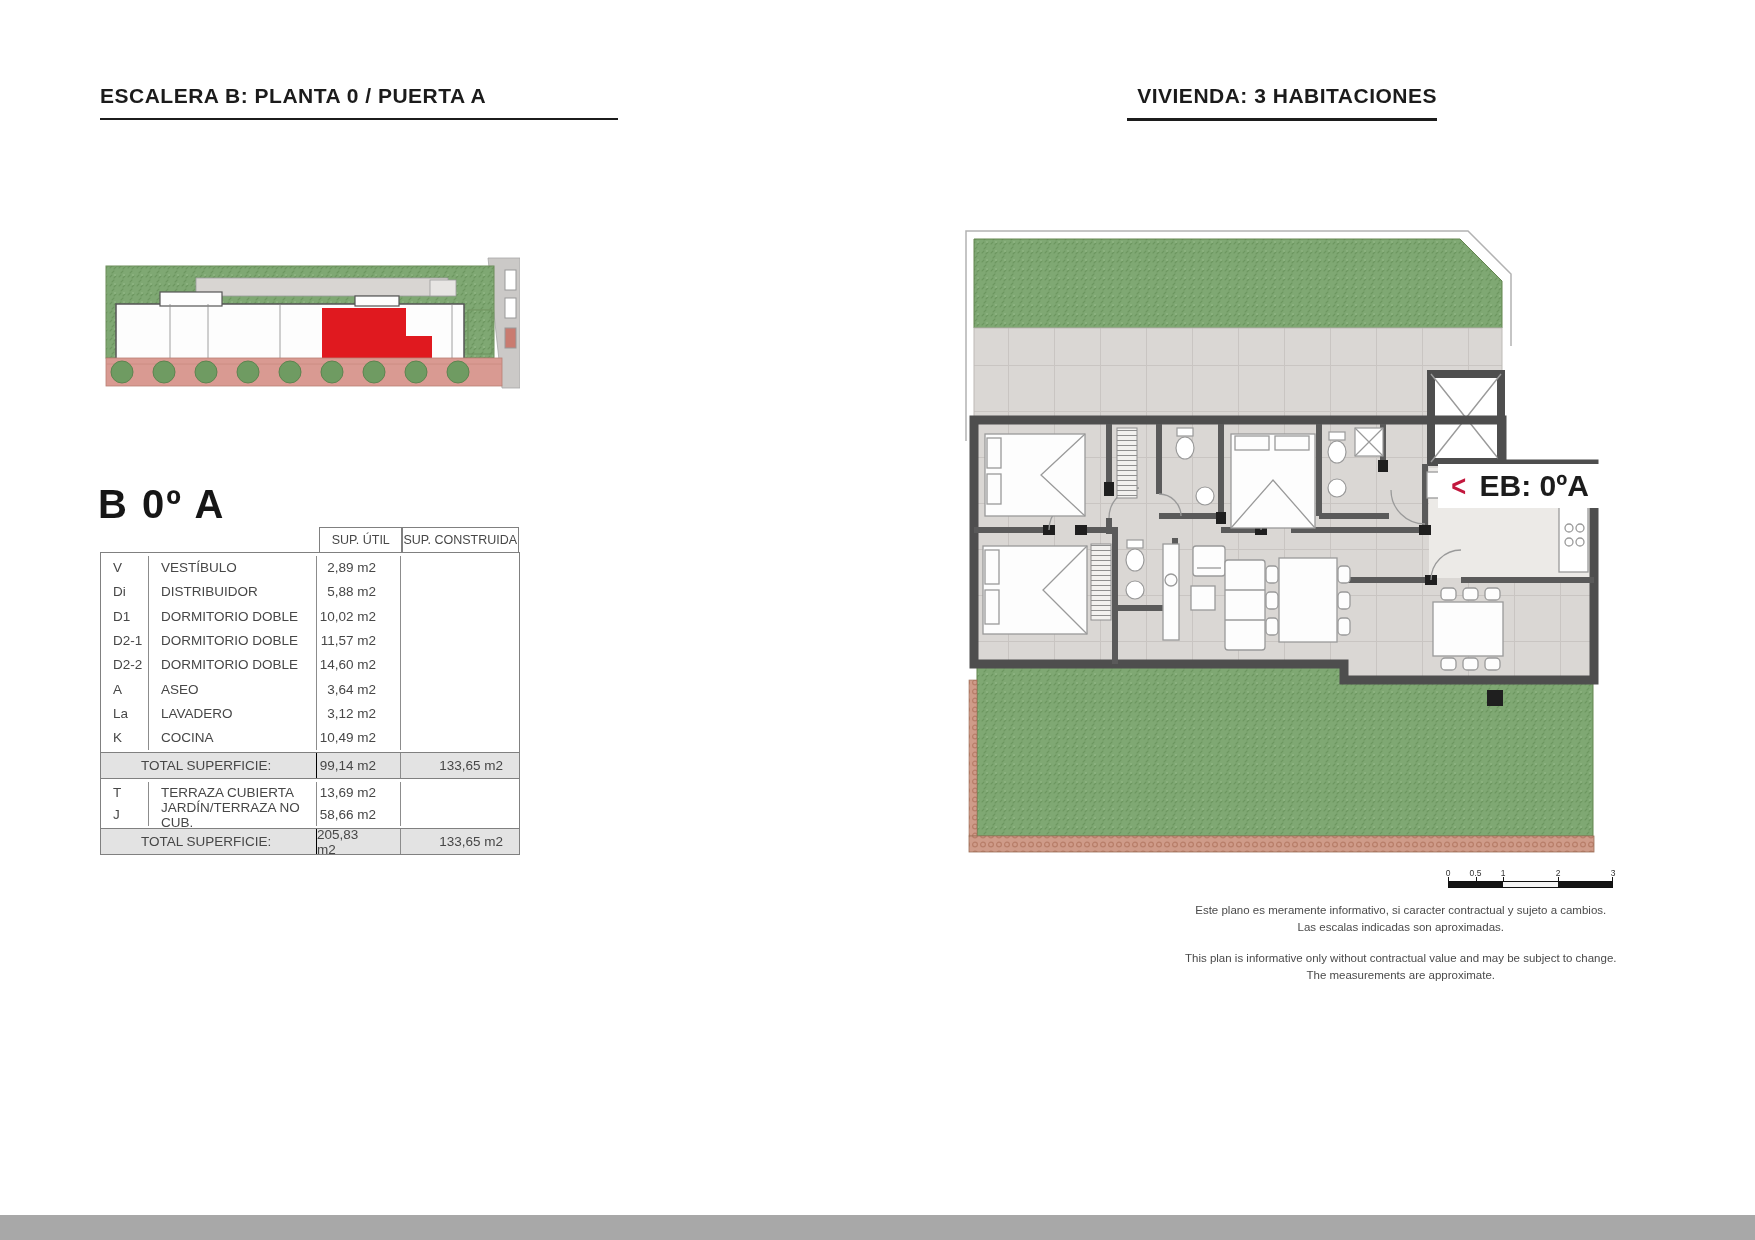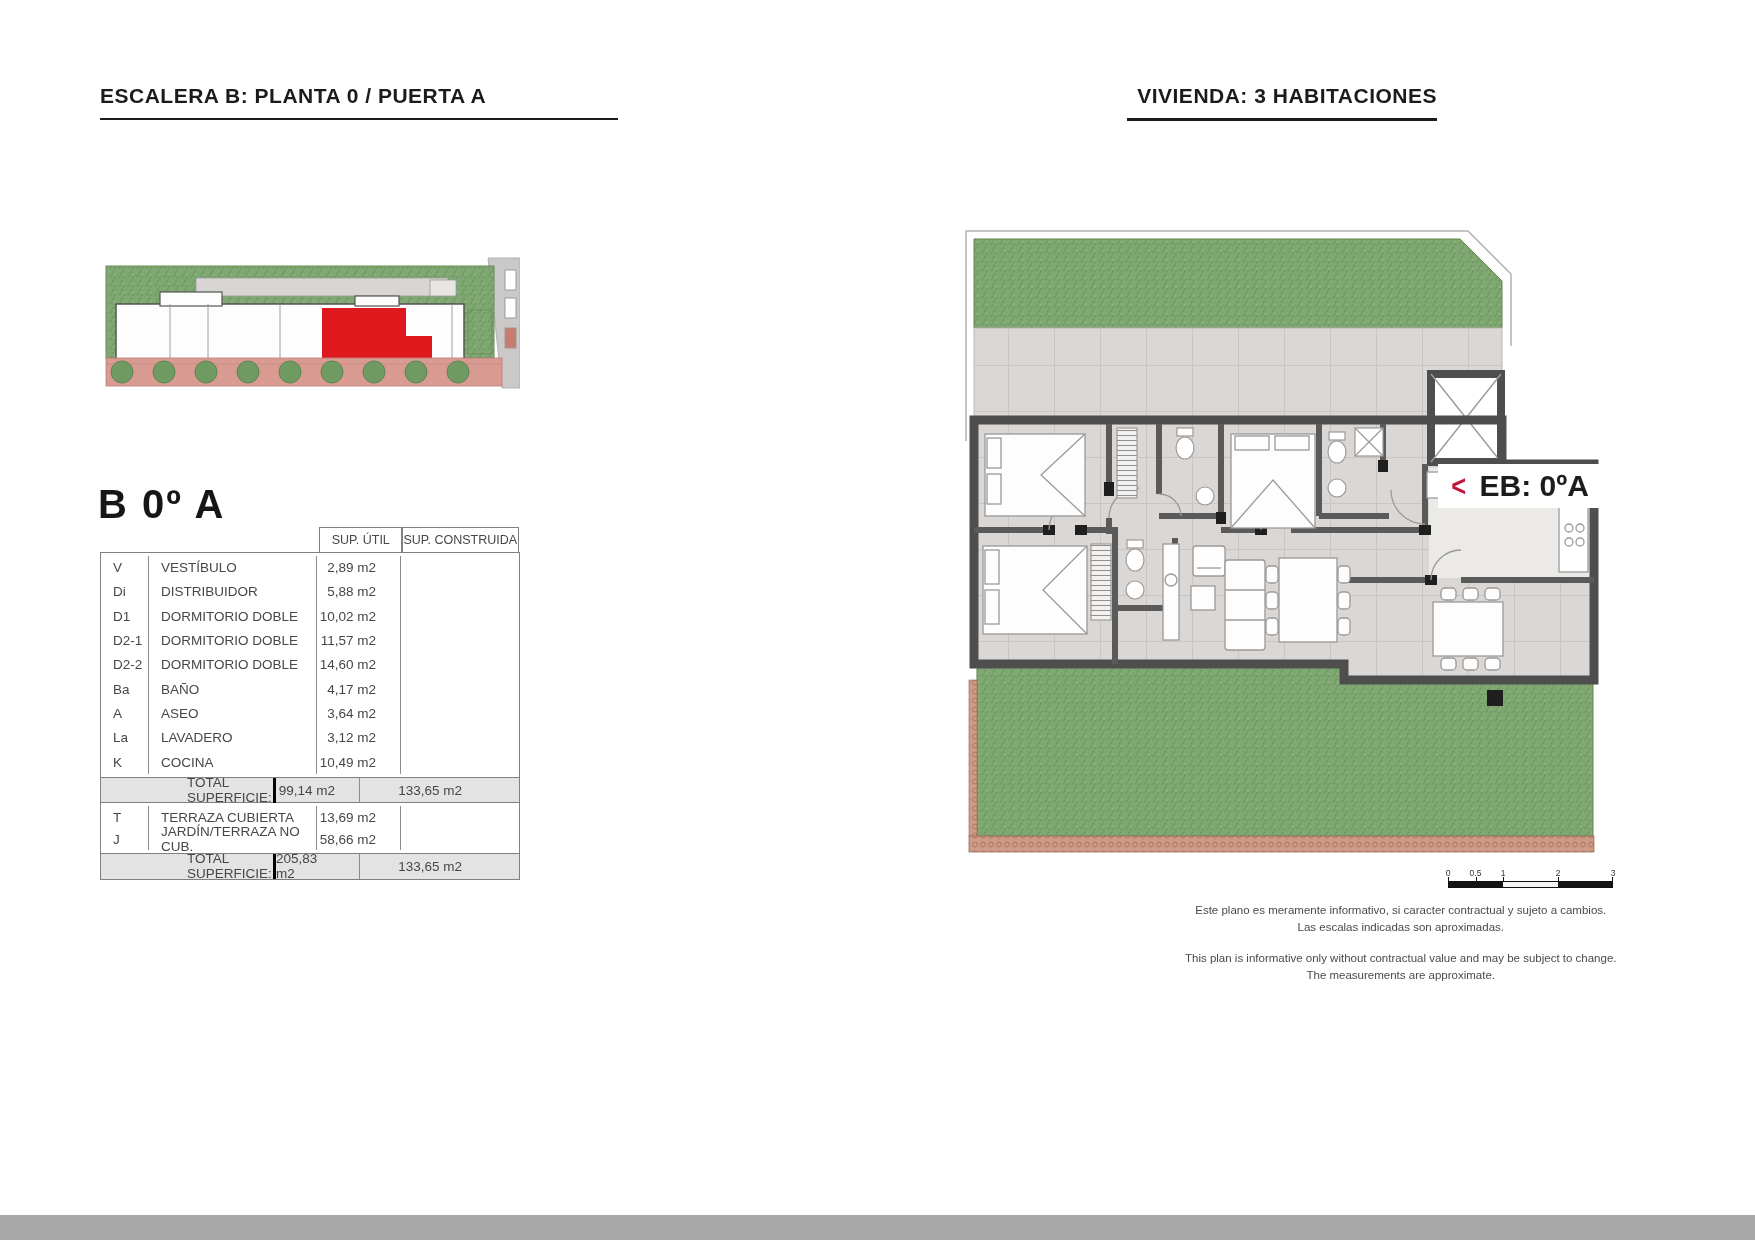--- a/index.html
+++ b/index.html
@@ -23,21 +23,21 @@
   .th.constr{width:118px;margin-left:-1.5px;}
   .box{box-sizing:border-box;border:1.5px solid #808080;margin-top:-1.5px;background:#fff;}
   .tr{display:flex;height:24.3px;}
   .tr2{height:22px;}
   .td{box-sizing:border-box;display:flex;align-items:center;height:100%;}
   .td.code{width:48px;padding-left:12px;border-right:1px solid #8c8c8c;}
   .td.name{width:168px;padding-left:12px;border-right:1px solid #8c8c8c;}
   .td.util{width:84px;justify-content:flex-end;padding-right:24px;border-right:1px solid #8c8c8c;}
   .td.constr{width:116px;justify-content:flex-end;padding-right:14px;}
   .total .box-inner{display:flex;height:25px;background:#e3e3e3;}
-  .total-label{box-sizing:border-box;width:175px;padding-left:86px;display:flex;align-items:center;border-right:3px solid #000000;}
+  .total-label{box-sizing:border-box;width:216px;padding-left:40px;display:flex;align-items:center;border-right:1px solid #000000;}
   .tbody{padding:3px 0;}
   
   .floorplan{position:absolute;left:963px;top:228px;width:650px;height:650px;}
   
   .eb-label{position:absolute;left:1438px;top:464px;background:#ffffff;display:flex;align-items:center;
     padding:5px 16px 5px 12px;font-size:30px;font-weight:bold;color:#1c1c1c;}
   .eb-arrow{color:#c2173d;font-size:30px;font-weight:bold;margin-right:12px;transform:scaleX(.85);}
   
   .scalebar{position:absolute;left:1448px;top:868px;width:165px;height:26px;font-size:8.5px;color:#333;}
   .scalebar .tick{position:absolute;top:0;transform:translateX(-50%);}
@@ -132,26 +132,20 @@
     <div class="tr">
         <div class="td code">D2-1</div>
         <div class="td name">DORMITORIO DOBLE</div>
         <div class="td util">11,57 m2</div>
         <div class="td constr"></div>
       </div>
     <div class="tr">
         <div class="td code">D2-2</div>
         <div class="td name">DORMITORIO DOBLE</div>
         <div class="td util">14,60 m2</div>
-        <div class="td constr"></div>
-      </div>
-    <div class="tr">
-        <div class="td code">Ba</div>
-        <div class="td name">BAÑO</div>
-        <div class="td util">4,17 m2</div>
         <div class="td constr"></div>
       </div>
     <div class="tr">
         <div class="td code">A</div>
         <div class="td name">ASEO</div>
         <div class="td util">3,64 m2</div>
         <div class="td constr"></div>
       </div>
     <div class="tr">
         <div class="td code">La</div>

